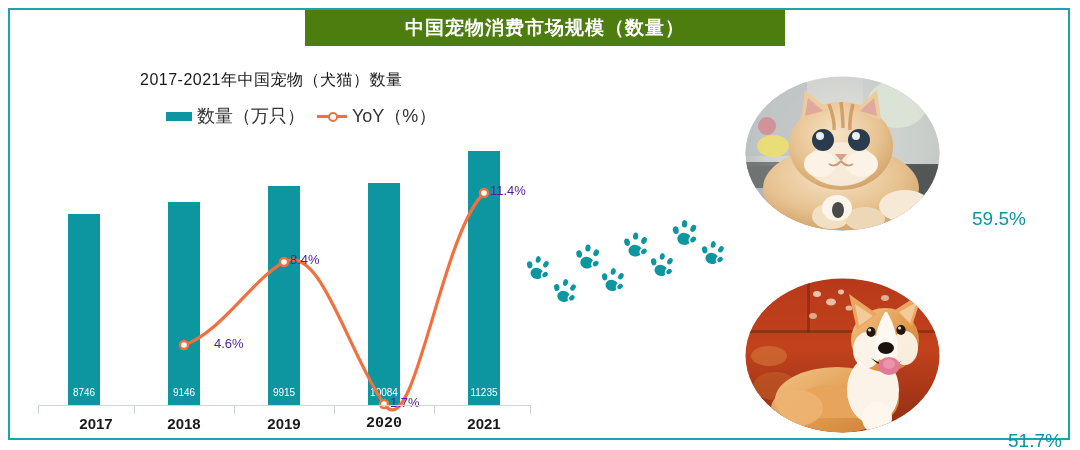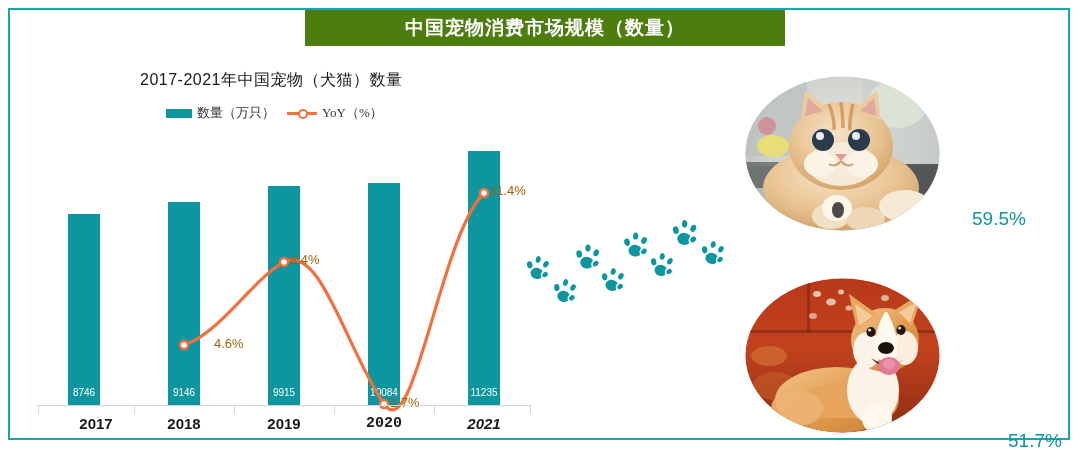--- a/index.html
+++ b/index.html
@@ -49,21 +49,21 @@
   }
   .legend-swatch-line::before{
     content:"";position:absolute;left:0;top:4px;width:30px;height:2.5px;
     background:#F2703C;
   }
   .legend-swatch-line::after{
     content:"";position:absolute;left:11px;top:1px;
     width:6px;height:6px;border-radius:50%;
     background:#fff;border:2px solid #F2703C;box-sizing:content-box;
   }
-  .legend-text{font-size:13px;color:#333;white-space:nowrap;font-family:Liberation Serif, serif;}
+  .legend-text{font-size:18px;color:#333;white-space:nowrap;}
   
   #plot{
     position:absolute;left:0px;top:0px;width:530px;height:396px;
   }
   .bar{
     position:absolute;background:#0E96A0;
   }
   .bar-value{
     position:absolute;color:#ffffff;font-size:10px;
     text-align:center;white-space:nowrap;
@@ -74,21 +74,21 @@
   }
   .axis-tick{
     position:absolute;top:359px;width:1px;height:9px;background:#cfd6d8;
   }
   .x-label{
     position:absolute;top:369px;
     font-size:15px;font-weight:700;color:#1a1a1a;
     text-align:center;white-space:nowrap;
   }
   .yoy-label{
-    position:absolute;color:#a16207;font-size:13px;white-space:nowrap;
+    position:absolute;color:#4c1d95;font-size:13px;white-space:nowrap;
   }
   
   #paw-trail{position:absolute;left:500px;top:205px;width:220px;height:120px;}
   
   .pet-oval{
     position:absolute;overflow:hidden;
   }
   #cat-photo{
     left:735px;top:66px;width:195px;height:155px;
     border-radius:50%;
@@ -160,21 +160,21 @@
       <div class="axis-tick" style="left:124px;"></div>
       <div class="axis-tick" style="left:224px;"></div>
       <div class="axis-tick" style="left:324px;"></div>
       <div class="axis-tick" style="left:424px;"></div>
       <div class="axis-tick" style="left:520px;"></div>
 
       <div class="x-label" style="left:46px;width:80px;text-align:center;">2017</div>
       <div class="x-label" style="left:134px;width:80px;">2018</div>
       <div class="x-label" style="left:234px;width:80px;">2019</div>
       <div class="x-label" style="left:334px;width:80px;font-family:Liberation Mono, monospace;">2020</div>
-      <div class="x-label" style="left:434px;width:80px;font-style:italic;">2021</div>
+      <div class="x-label" style="left:434px;width:80px;">2021</div>
 
     </div>
   </div>
 
   <div id="paw-trail">
     <svg width="220" height="120" style="position:absolute;left:0;top:0;">
       <defs>
         <g id="pawglyph">
           <ellipse cx="0" cy="5.5" rx="7.2" ry="6.4" fill="#0E96A0" stroke="#ffffff" stroke-width="1.6"></ellipse>
           <ellipse cx="-7.6" cy="-4.6" rx="3.5" ry="4.4" fill="#0E96A0" stroke="#ffffff" stroke-width="1.6" transform="rotate(-22)"></ellipse>

